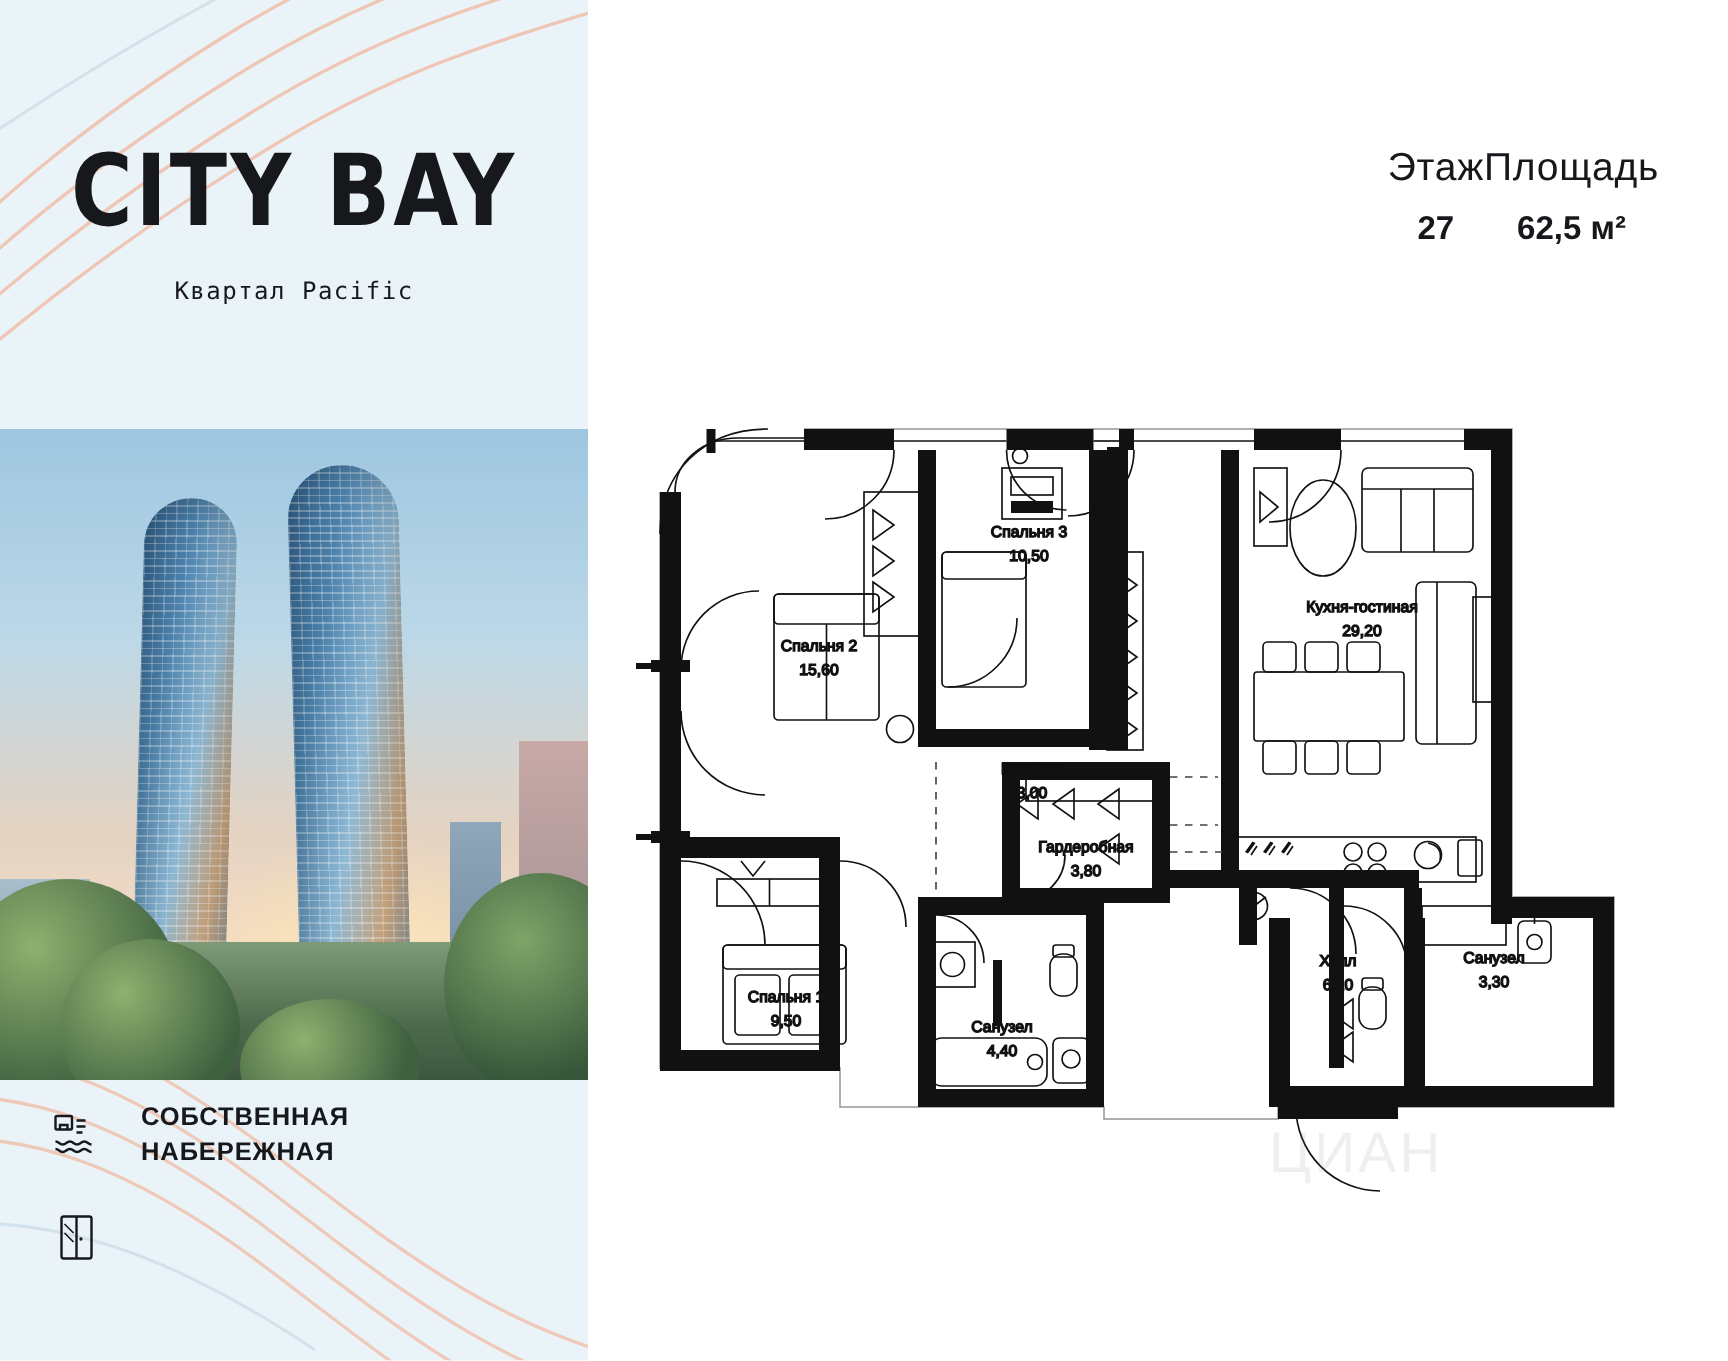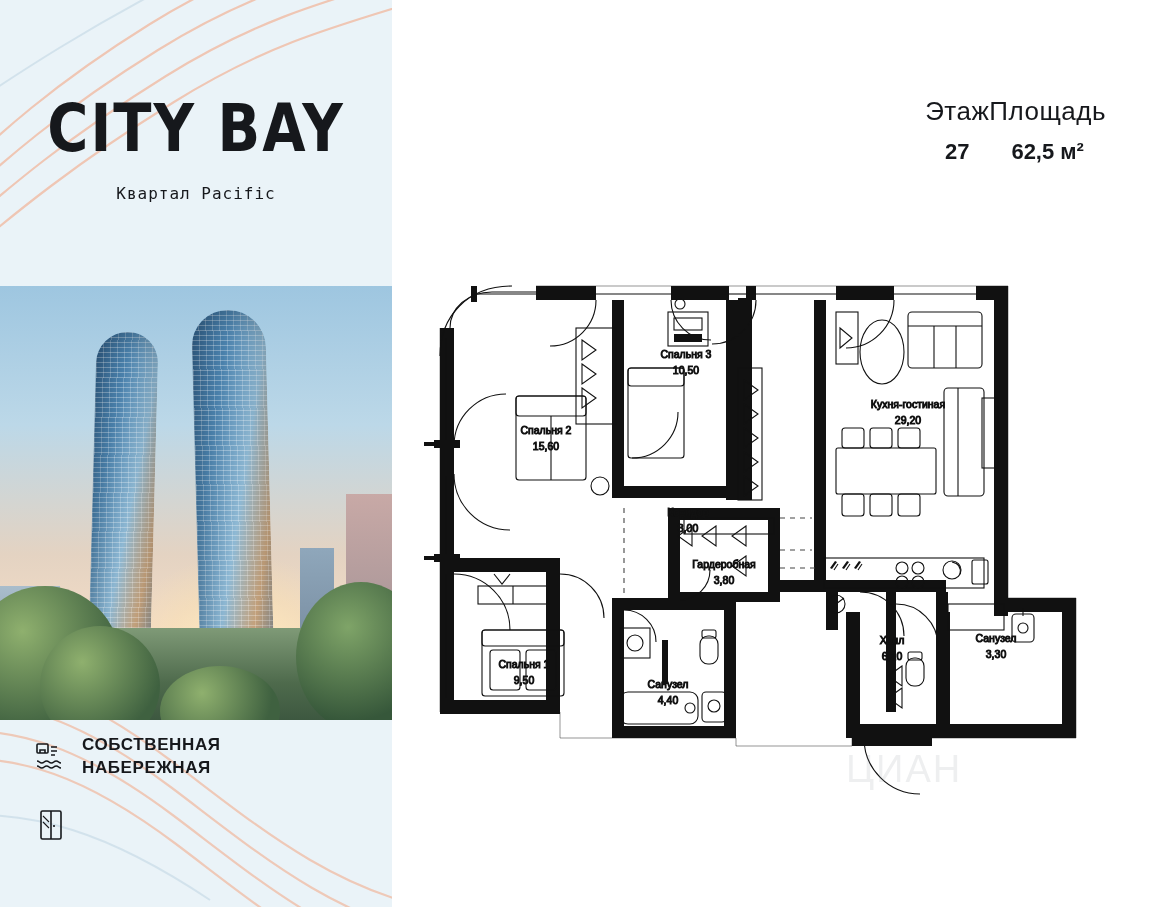--- a/index.html
+++ b/index.html
@@ -105,21 +105,21 @@
   .f4 { left: 160px; top: 380px; width: 120px; height: 90px; }
 
   .features {
     position: absolute;
     left: 0; top: 720px;
     width: 392px;
   }
   .feature {
     display: flex;
     align-items: center;
-    gap: 14px;
+    gap: 26px;
     padding: 14px 12px 14px 34px;
   }
   .feature-icon {
     width: 34px; height: 34px;
     flex: 0 0 34px;
     color: #16181c;
   }
   .feature-label {
     font-size: 17px;
     font-weight: 700;

